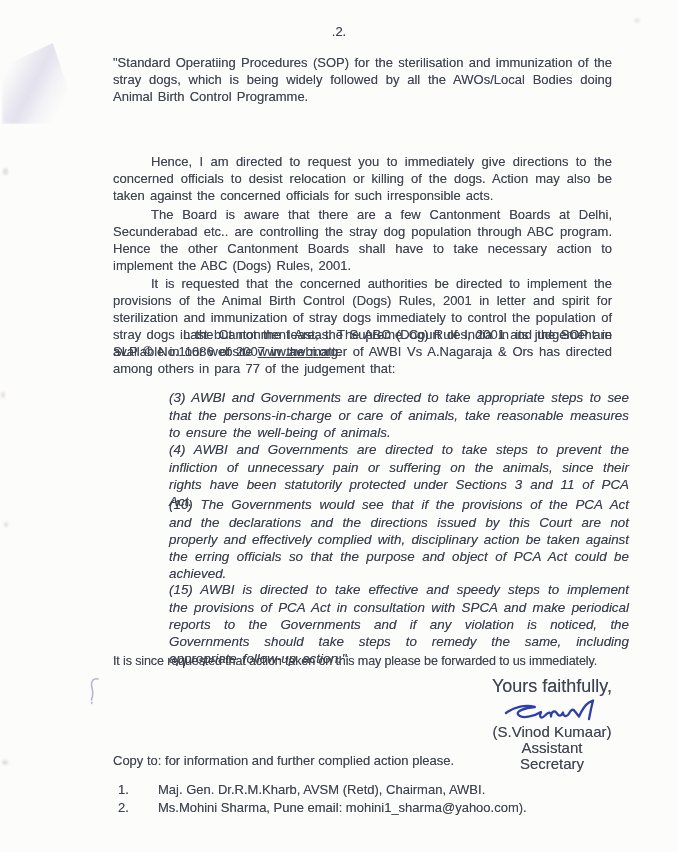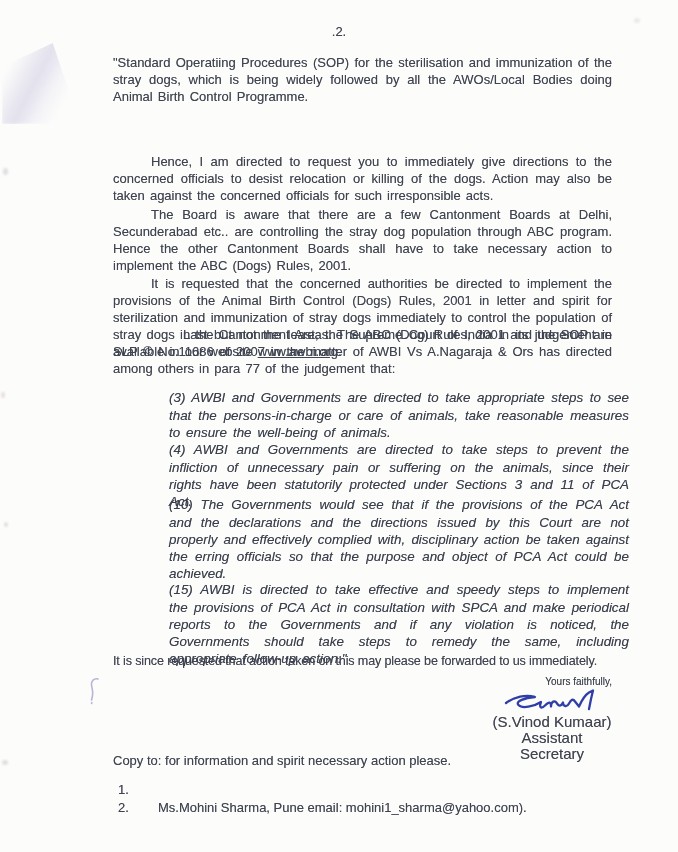--- a/index.html
+++ b/index.html
@@ -63,21 +63,21 @@
   .q12 { top: 568px; }
 
   .closing {
     position: absolute; left: 113px; top: 654px;
     font-size: 12.6px; letter-spacing: -0.15px; white-space: nowrap;
     text-shadow: 0 0 0.5px rgba(63,68,80,0.55);
   }
 
   
   .sig-block { position: absolute; left: 490px; top: 676px; width: 124px; }
-  .sig-salutation { text-align: right; font-size: 10px; padding-right: 2px;
+  .sig-salutation { text-align: right; font-size: 18px; padding-right: 2px;
                     text-shadow: 0 0 0.5px rgba(63,68,80,0.55); }
   .sig-scribble { display: block; margin: 1px auto 0 auto; }
   .sig-name, .sig-title { text-align: center; font-size: 15px; line-height: 16px;
                           text-shadow: 0 0 0.5px rgba(63,68,80,0.55); }
 
   
   .copy-heading {
     position: absolute; left: 113px; top: 753px; font-size: 13px;
     text-shadow: 0 0 0.5px rgba(63,68,80,0.55);
   }
@@ -125,24 +125,25 @@
       <path d="M2,15 C10,9 22,6 31,9 C21,10 11,13 14.5,17 C18,21 30,18.5 37,14
                C35,19 37,21.5 41,17.5 C45,13.5 47,13.5 47,18.5
                C47,13.5 51,11.5 53,15.5 C55,18.5 57,18.5 59,14.5
                C59,18.5 63,19.5 65,15.5 C67,11.5 69,10.5 71,13.5 L75,18.5
                C77,14 81,7 85,4.5 L89,2.5 L87,11 L85,21" fill="none" stroke="#2e3fa7" stroke-width="2.3" stroke-linecap="round" stroke-linejoin="round"></path>
     </svg>
     <div class="sig-name">(S.Vinod Kumaar)</div>
     <div class="sig-title">Assistant Secretary</div>
   </div>
 
-  <div class="copy-heading">Copy to: for information and spirit necessary action please.</div>
+  <div class="copy-heading">Copy to: for information and further complied action please.</div>
   <div class="copy-list">
     <div class="copy-item">
       <span class="num">1.</span>
+      <span class="txt">Maj. Gen. Dr.R.M.Kharb, AVSM (Retd), Chairman, AWBI.</span>
     </div>
     <div class="copy-item">
       <span class="num">2.</span>
       <span class="txt">Ms.Mohini Sharma, Pune email: mohini1_sharma@yahoo.com).</span>
     </div>
   </div>
 
 </div>
 
 </body></html>

